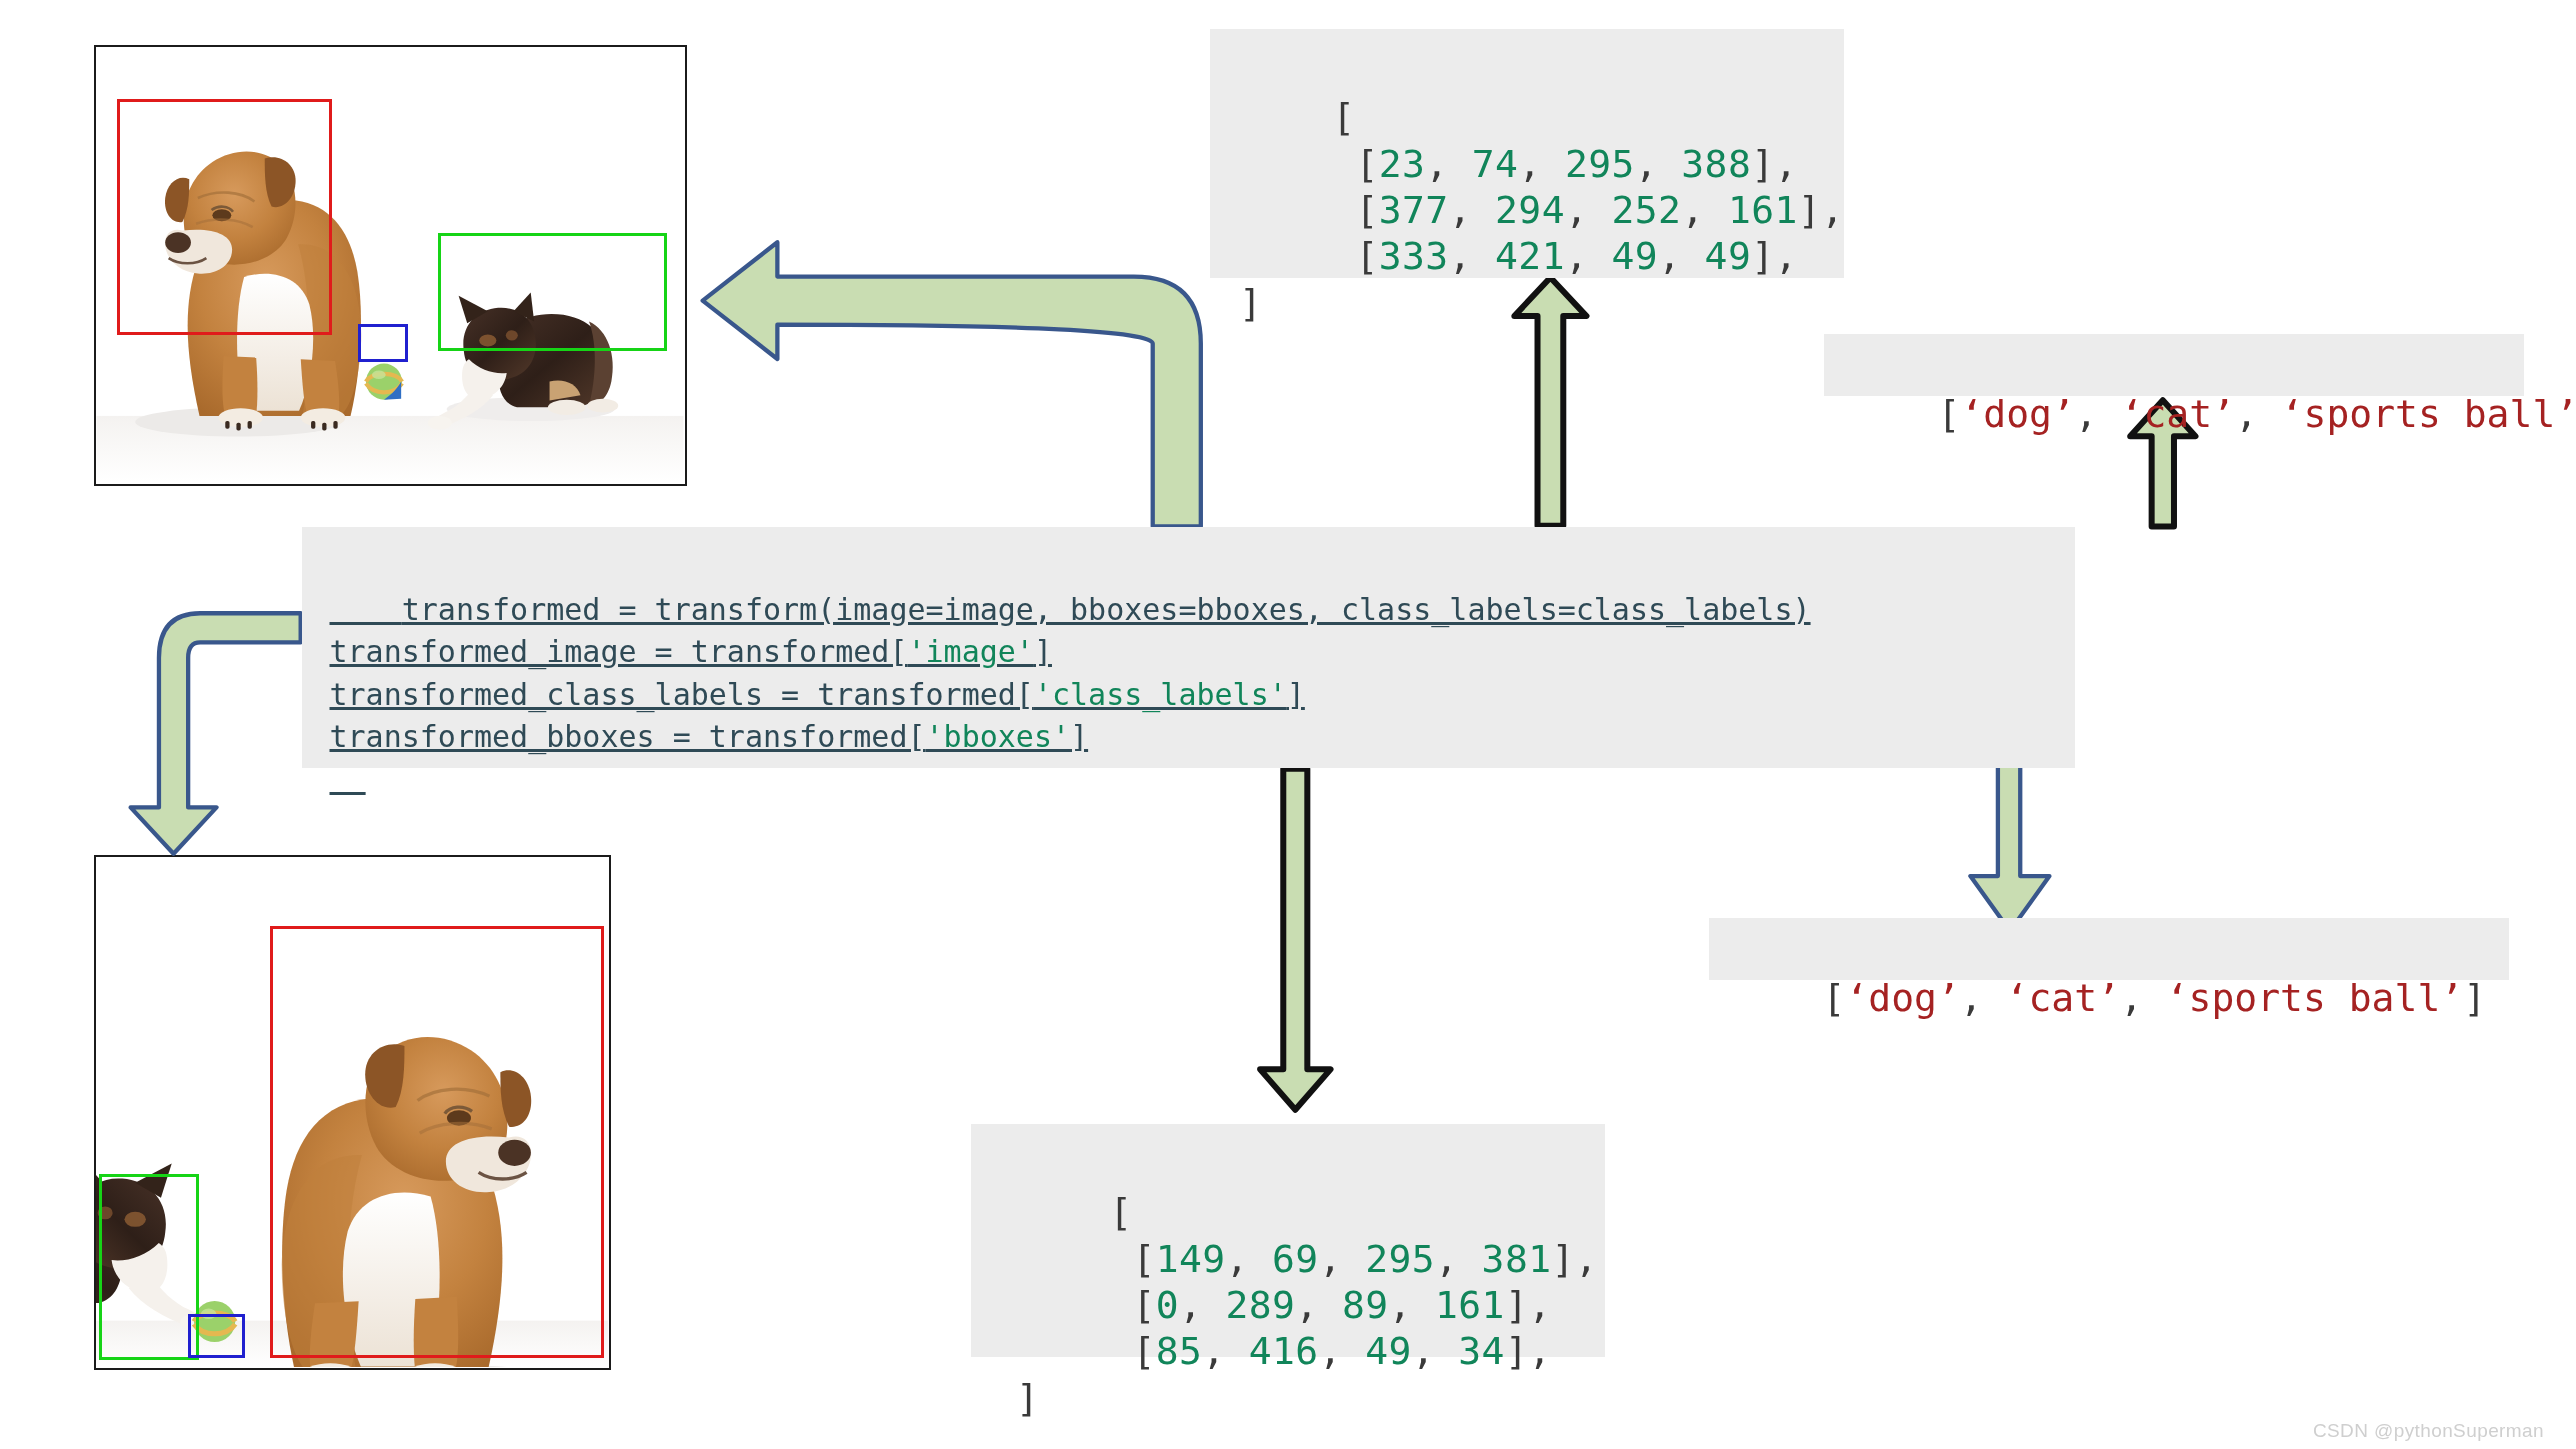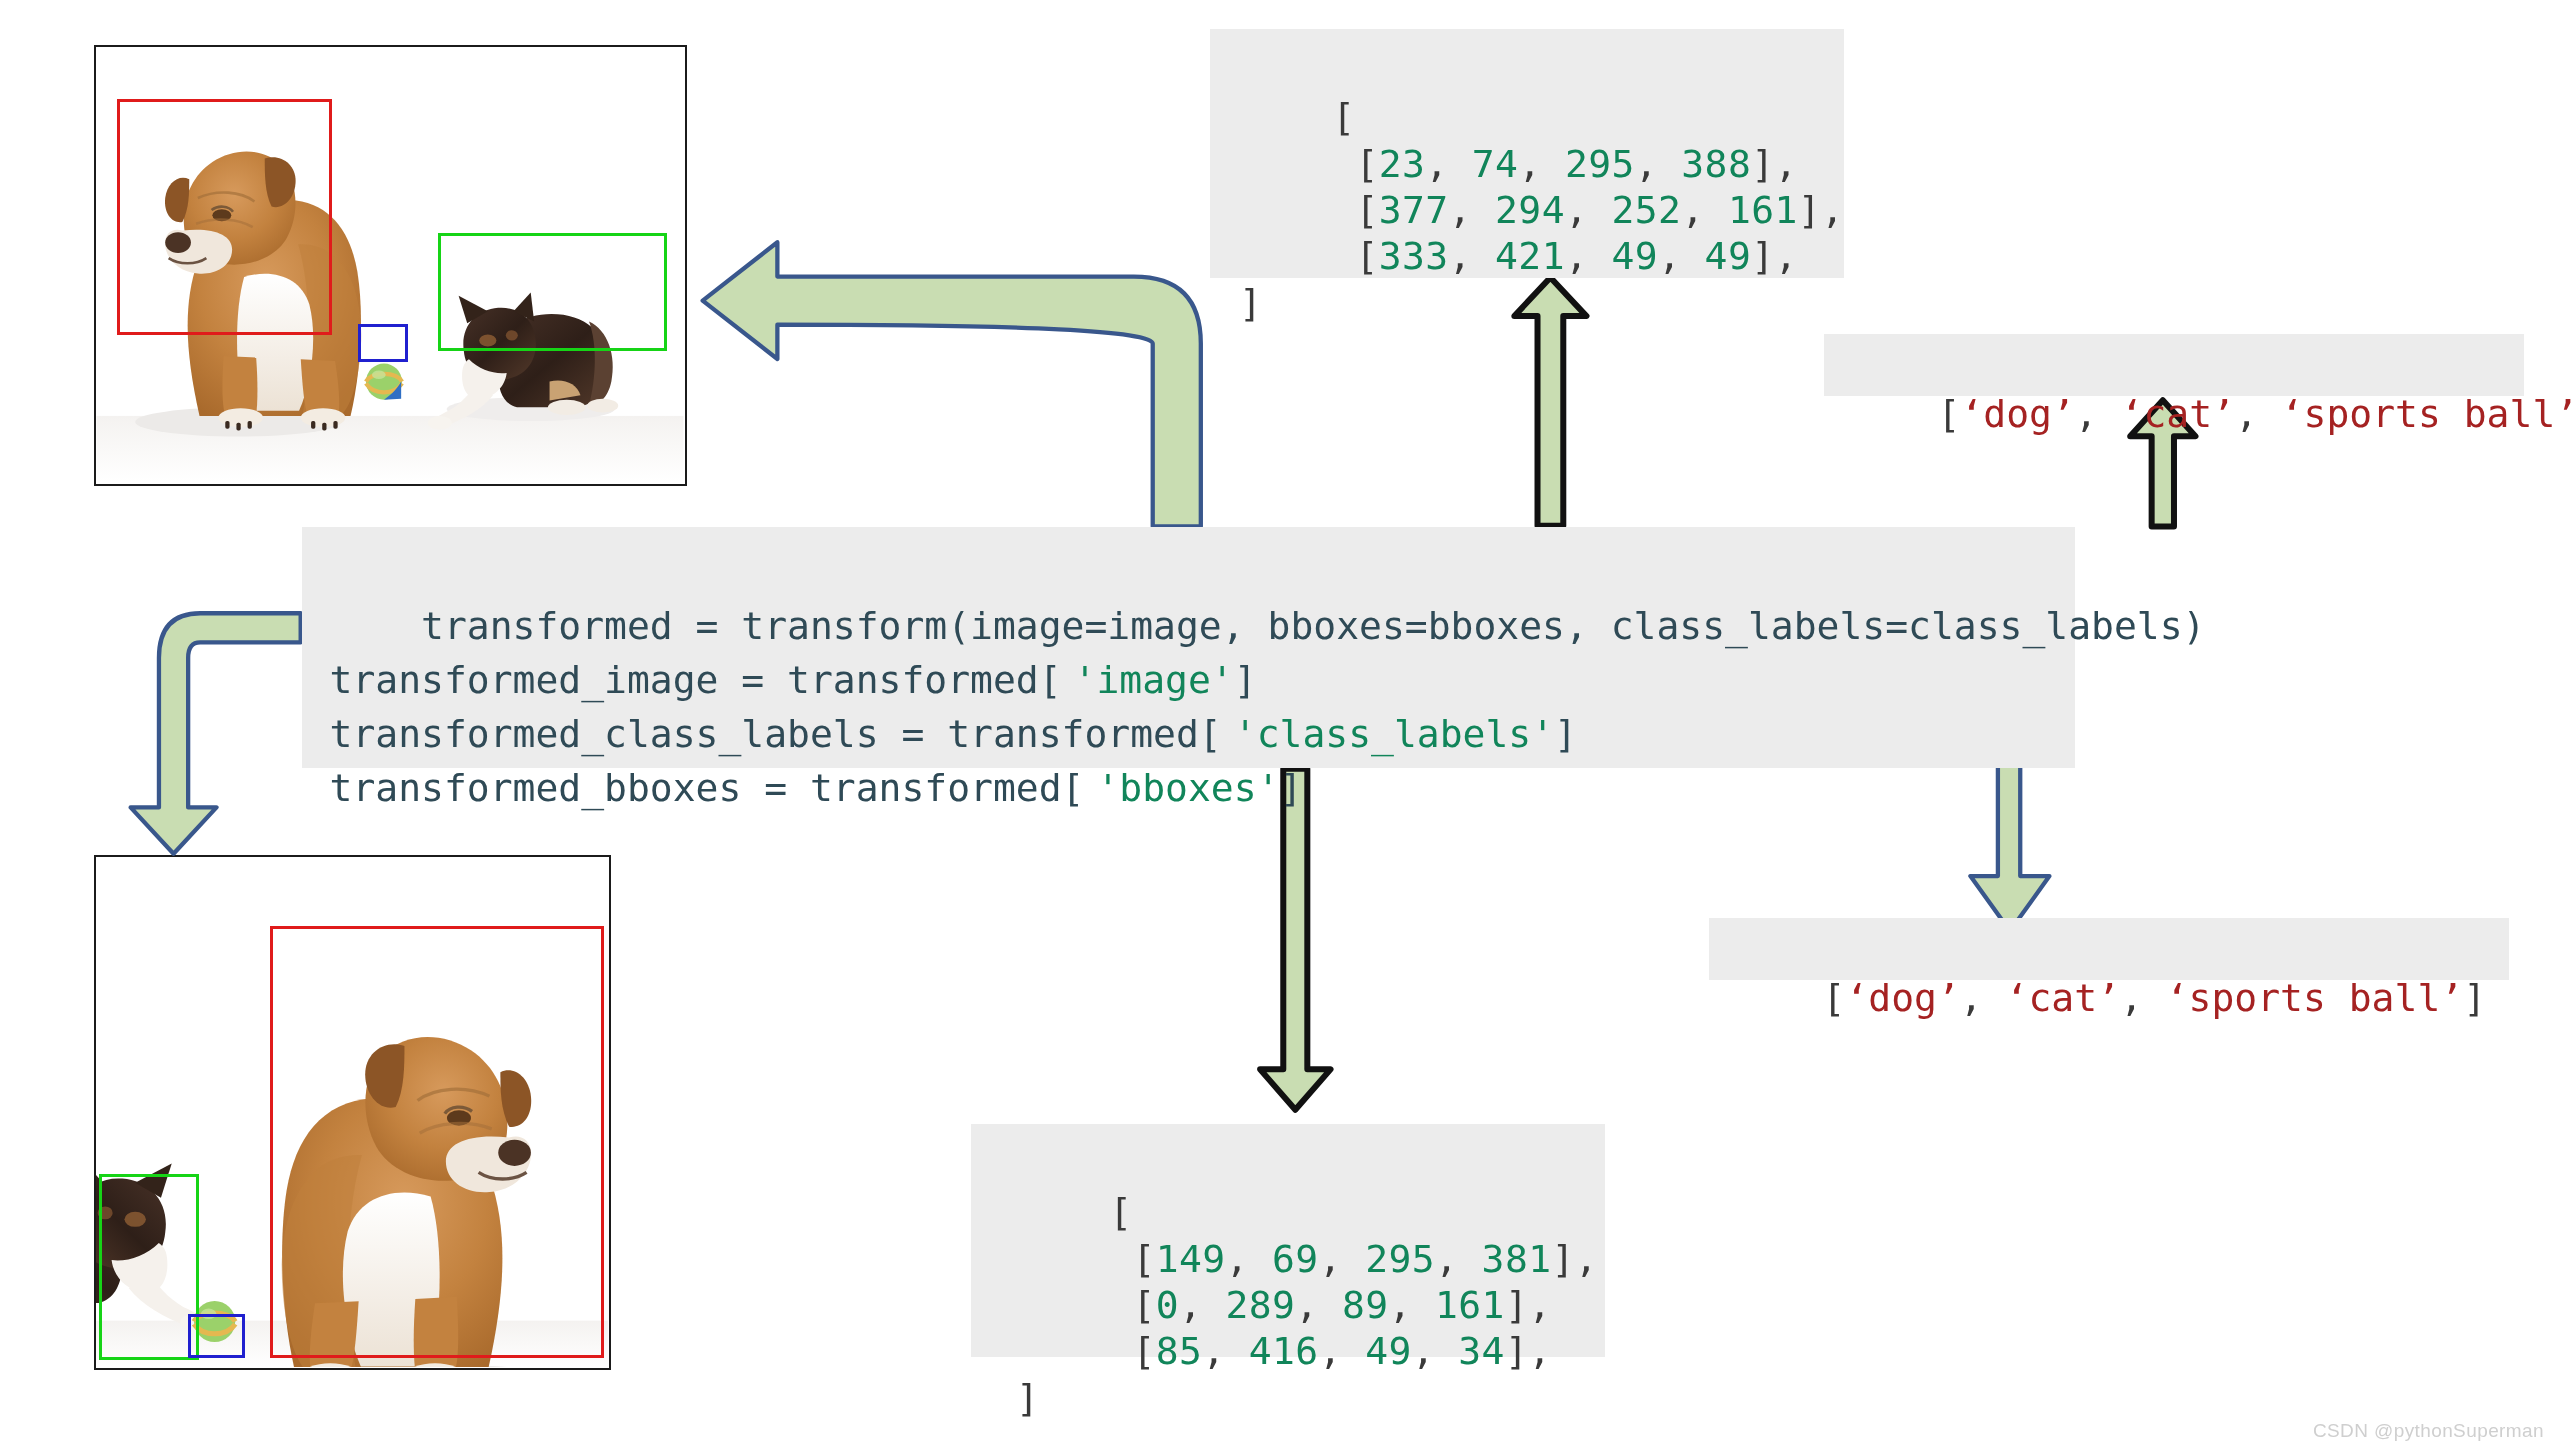--- a/index.html
+++ b/index.html
@@ -25,32 +25,33 @@
   
   .panel {
     background: #ececec;
     box-sizing: border-box;
     white-space: pre;
     color: #2f4a56;
     font-family: "DejaVu Sans Mono", monospace;
     line-height: 1.22;
   }
   .panel .num   { color: #11855a; }
-  .panel .str   { color: #11855a; margin-left: 12px; }
+  .panel .str   { color: #11855a; }
   .panel .lbl   { color: #a52222; }
   .panel .brk   { color: #3a3a3a; }
 
   #bboxes-top, #bboxes-bottom {
     font-size: 38px;
     letter-spacing: 0.4px;
   }
   #code-block {
-    font-size: 38px;
+    font-size: 30px;
     letter-spacing: 0px;
     line-height: 1.42;
+    text-decoration: underline;
   }
   #labels-top, #labels-bottom {
     font-size: 38px;
   }
 
   
   .img-frame {
     position: absolute;
     background: #ffffff;
     border: 2.6px solid #1b1b1b;

